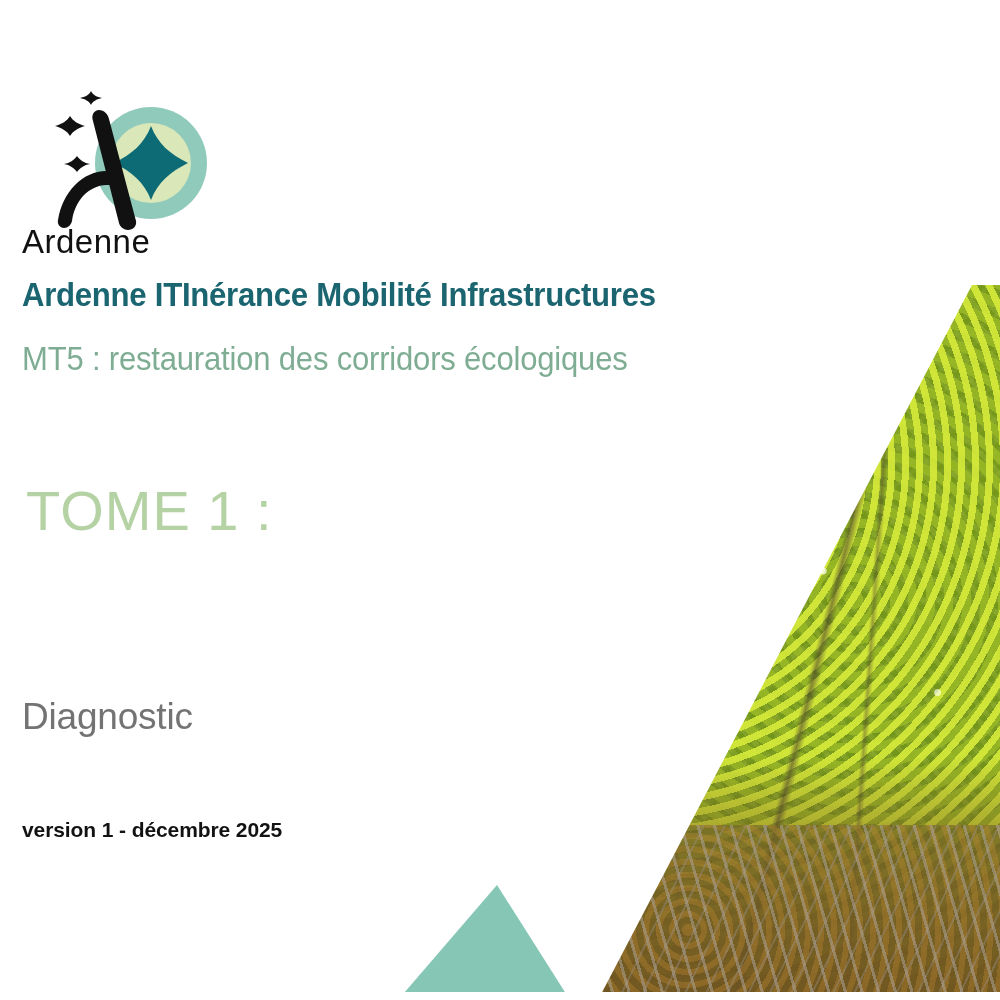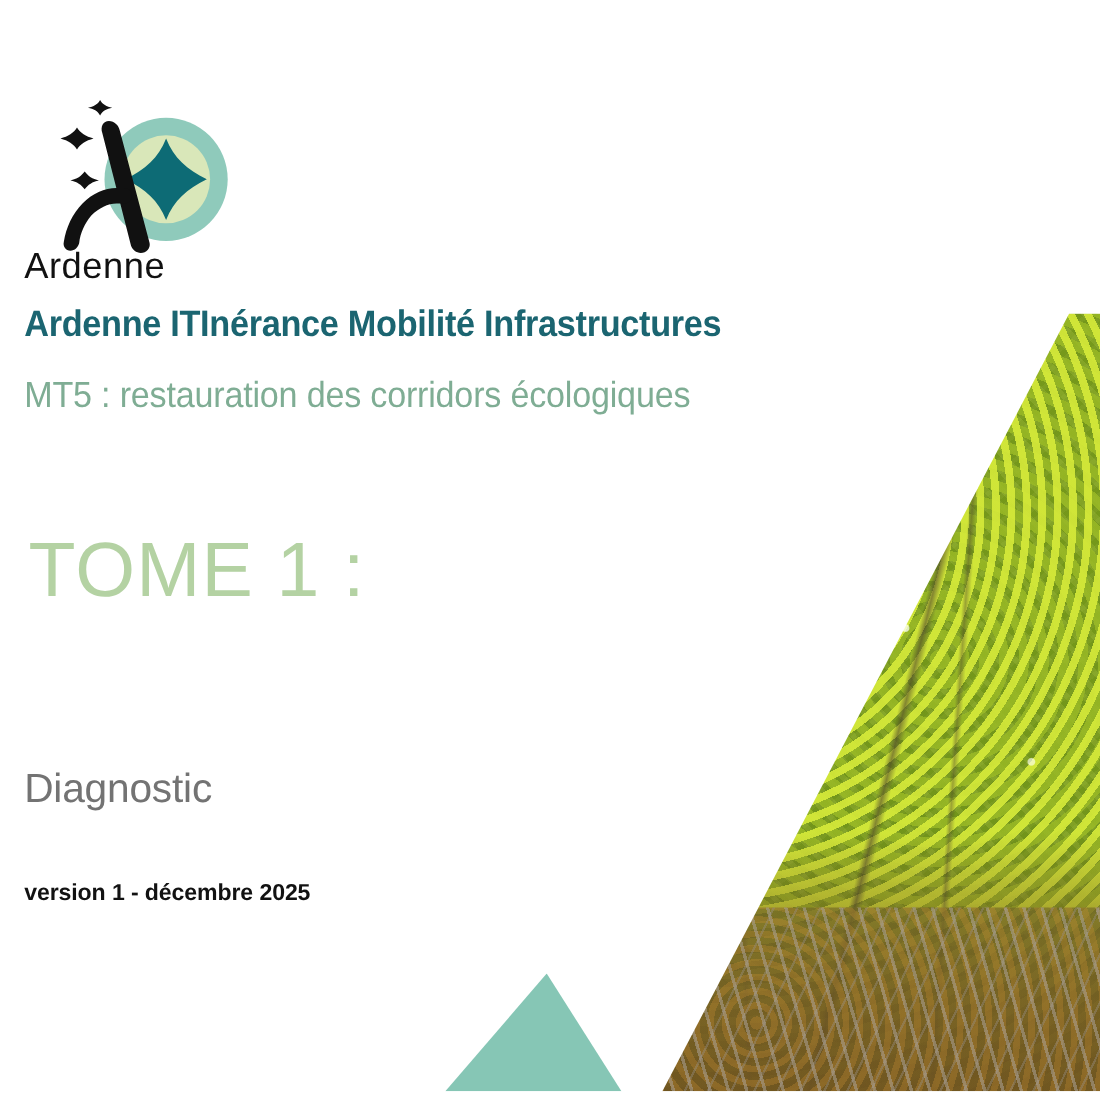--- a/index.html
+++ b/index.html
@@ -122,42 +122,42 @@
     letter-spacing: -0.2px;
     color: #7fad94;
     white-space: nowrap;
     transform: scaleX(0.94);
     transform-origin: left center;
   }
   .tome {
     position: absolute;
     left: 26px;
     top: 483px;
-    font-size: 70px;
+    font-size: 56px;
     font-weight: 400;
     letter-spacing: 1px;
     color: #b4d2a3;
     white-space: nowrap;
     line-height: 1;
   }
   .doc-title {
     position: absolute;
     left: 22px;
     top: 694px;
     font-size: 37px;
     font-weight: 400;
     line-height: 1.27;
     color: #737373;
     letter-spacing: -0.2px;
     white-space: nowrap;
   }
   .version {
     position: absolute;
     left: 22px;
-    top: 800px;
+    top: 818px;
     font-size: 21px;
     font-weight: 700;
     color: #121212;
     letter-spacing: -0.1px;
     white-space: nowrap;
   }
 </style>
 </head>
 <body>
 

